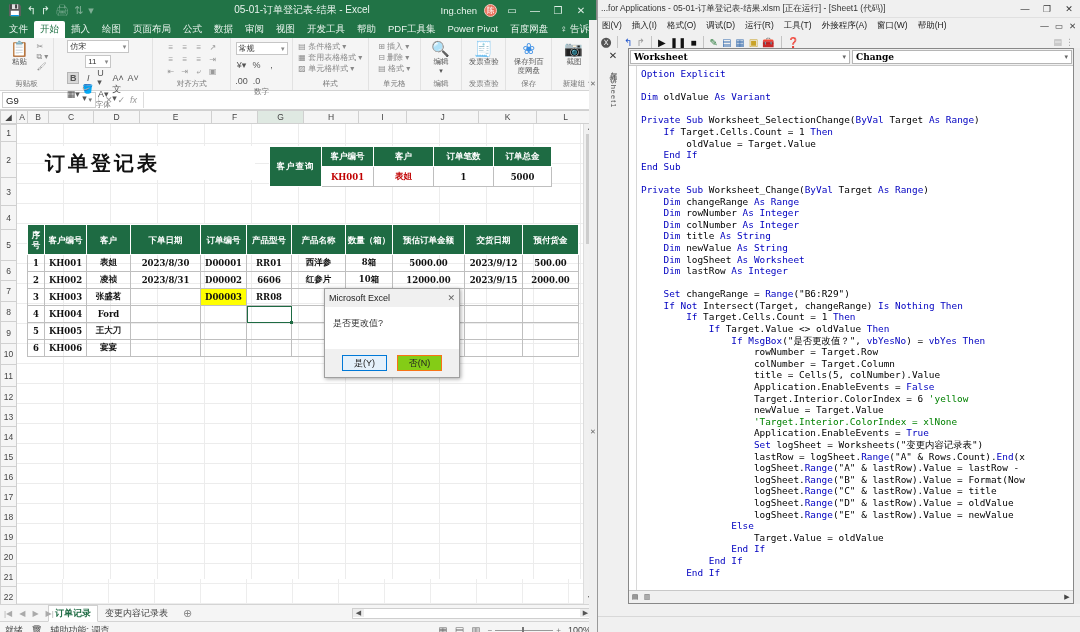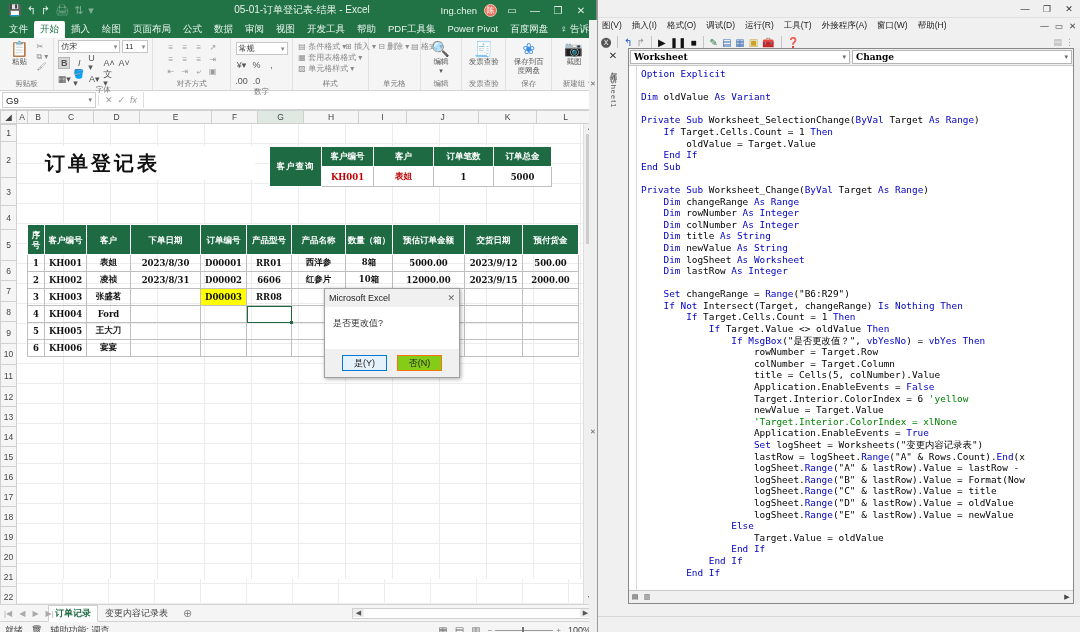--- a/index.html
+++ b/index.html
@@ -59,21 +59,21 @@
     padding-bottom: 1px; white-space: nowrap;
   }
   .bigbtn {
     display: flex; flex-direction: column; align-items: center;
     width: 30px; padding-top: 1px;
   }
   .bigbtn .gl { font-size: 15px; line-height: 16px; color: #5a7d6a; }
   .bigbtn .cap { font-size: 7.5px; color: #555; line-height: 9px; text-align:center; }
   .minicol { display: flex; flex-direction: column; gap: 1px; padding-top: 2px; }
   .mini { font-size: 8px; color: #8a8a8a; line-height: 9px; white-space: nowrap; }
-  .fontrow { display: flex; gap: 2px; align-items: center; }
+  .fontrow { display: flex; gap: 2px; align-items: center; flex-direction: column; }
   .fontbox {
     border: 1px solid #c6c6c6; background: #fff; height: 13px; font-size: 8px;
     display: flex; align-items: center; padding: 0 2px; color: #333;
   }
   .fmtrow { display: flex; gap: 3px; align-items: center; padding-top: 2px; }
   .fbtn {
     width: 12px; height: 12px; font-size: 9px; color: #555; display: flex;
     align-items: center; justify-content: center; line-height: 1;
   }
   .fbtn.on { background: #d8d8d8; border: 1px solid #b5b5b5; }
@@ -391,21 +391,21 @@
       <div class="rgroup" style="width:76px">
         <div class="rgroup-body" style="flex-direction:column;padding-top:2px">
           <span class="mini">▤ <span>条件格式</span> ▾</span>
           <span class="mini">▦ <span>套用表格格式</span> ▾</span>
           <span class="mini">▨ <span>单元格样式</span> ▾</span>
         </div>
         <div class="rgroup-label">样式</div>
       </div>
 
       <div class="rgroup" style="width:52px">
-        <div class="rgroup-body" style="padding-top:2px">
+        <div class="rgroup-body" style="flex-direction:column;padding-top:2px">
           <span class="mini">⊞ <span>插入</span> ▾</span>
           <span class="mini">⊟ <span>删除</span> ▾</span>
           <span class="mini">▤ <span>格式</span> ▾</span>
         </div>
         <div class="rgroup-label">单元格</div>
       </div>
 
       <div class="rgroup" style="width:42px">
         <div class="rgroup-body">
           <div class="bigbtn">
@@ -741,20 +741,21 @@
     </div>
   </div>
 
   <div class="sidestrip">
     <div style="margin-top:60px">✕</div>
     <div style="margin-top:340px">✕</div>
   </div>
 
   <div class="vba-win">
     <div class="vba-title">
+      <span style="font-size:8.5px;color:#333">...for Applications - 05-01-订单登记表-结果.xlsm [正在运行] - [Sheet1 (代码)]</span>
       <div class="vba-title-right">
         <span class="vwbtn">—</span>
         <span class="vwbtn">❐</span>
         <span class="vwbtn">✕</span>
       </div>
     </div>
 
     <div class="vba-menu">
       <span>图(V)</span>
       <span>插入(I)</span>

